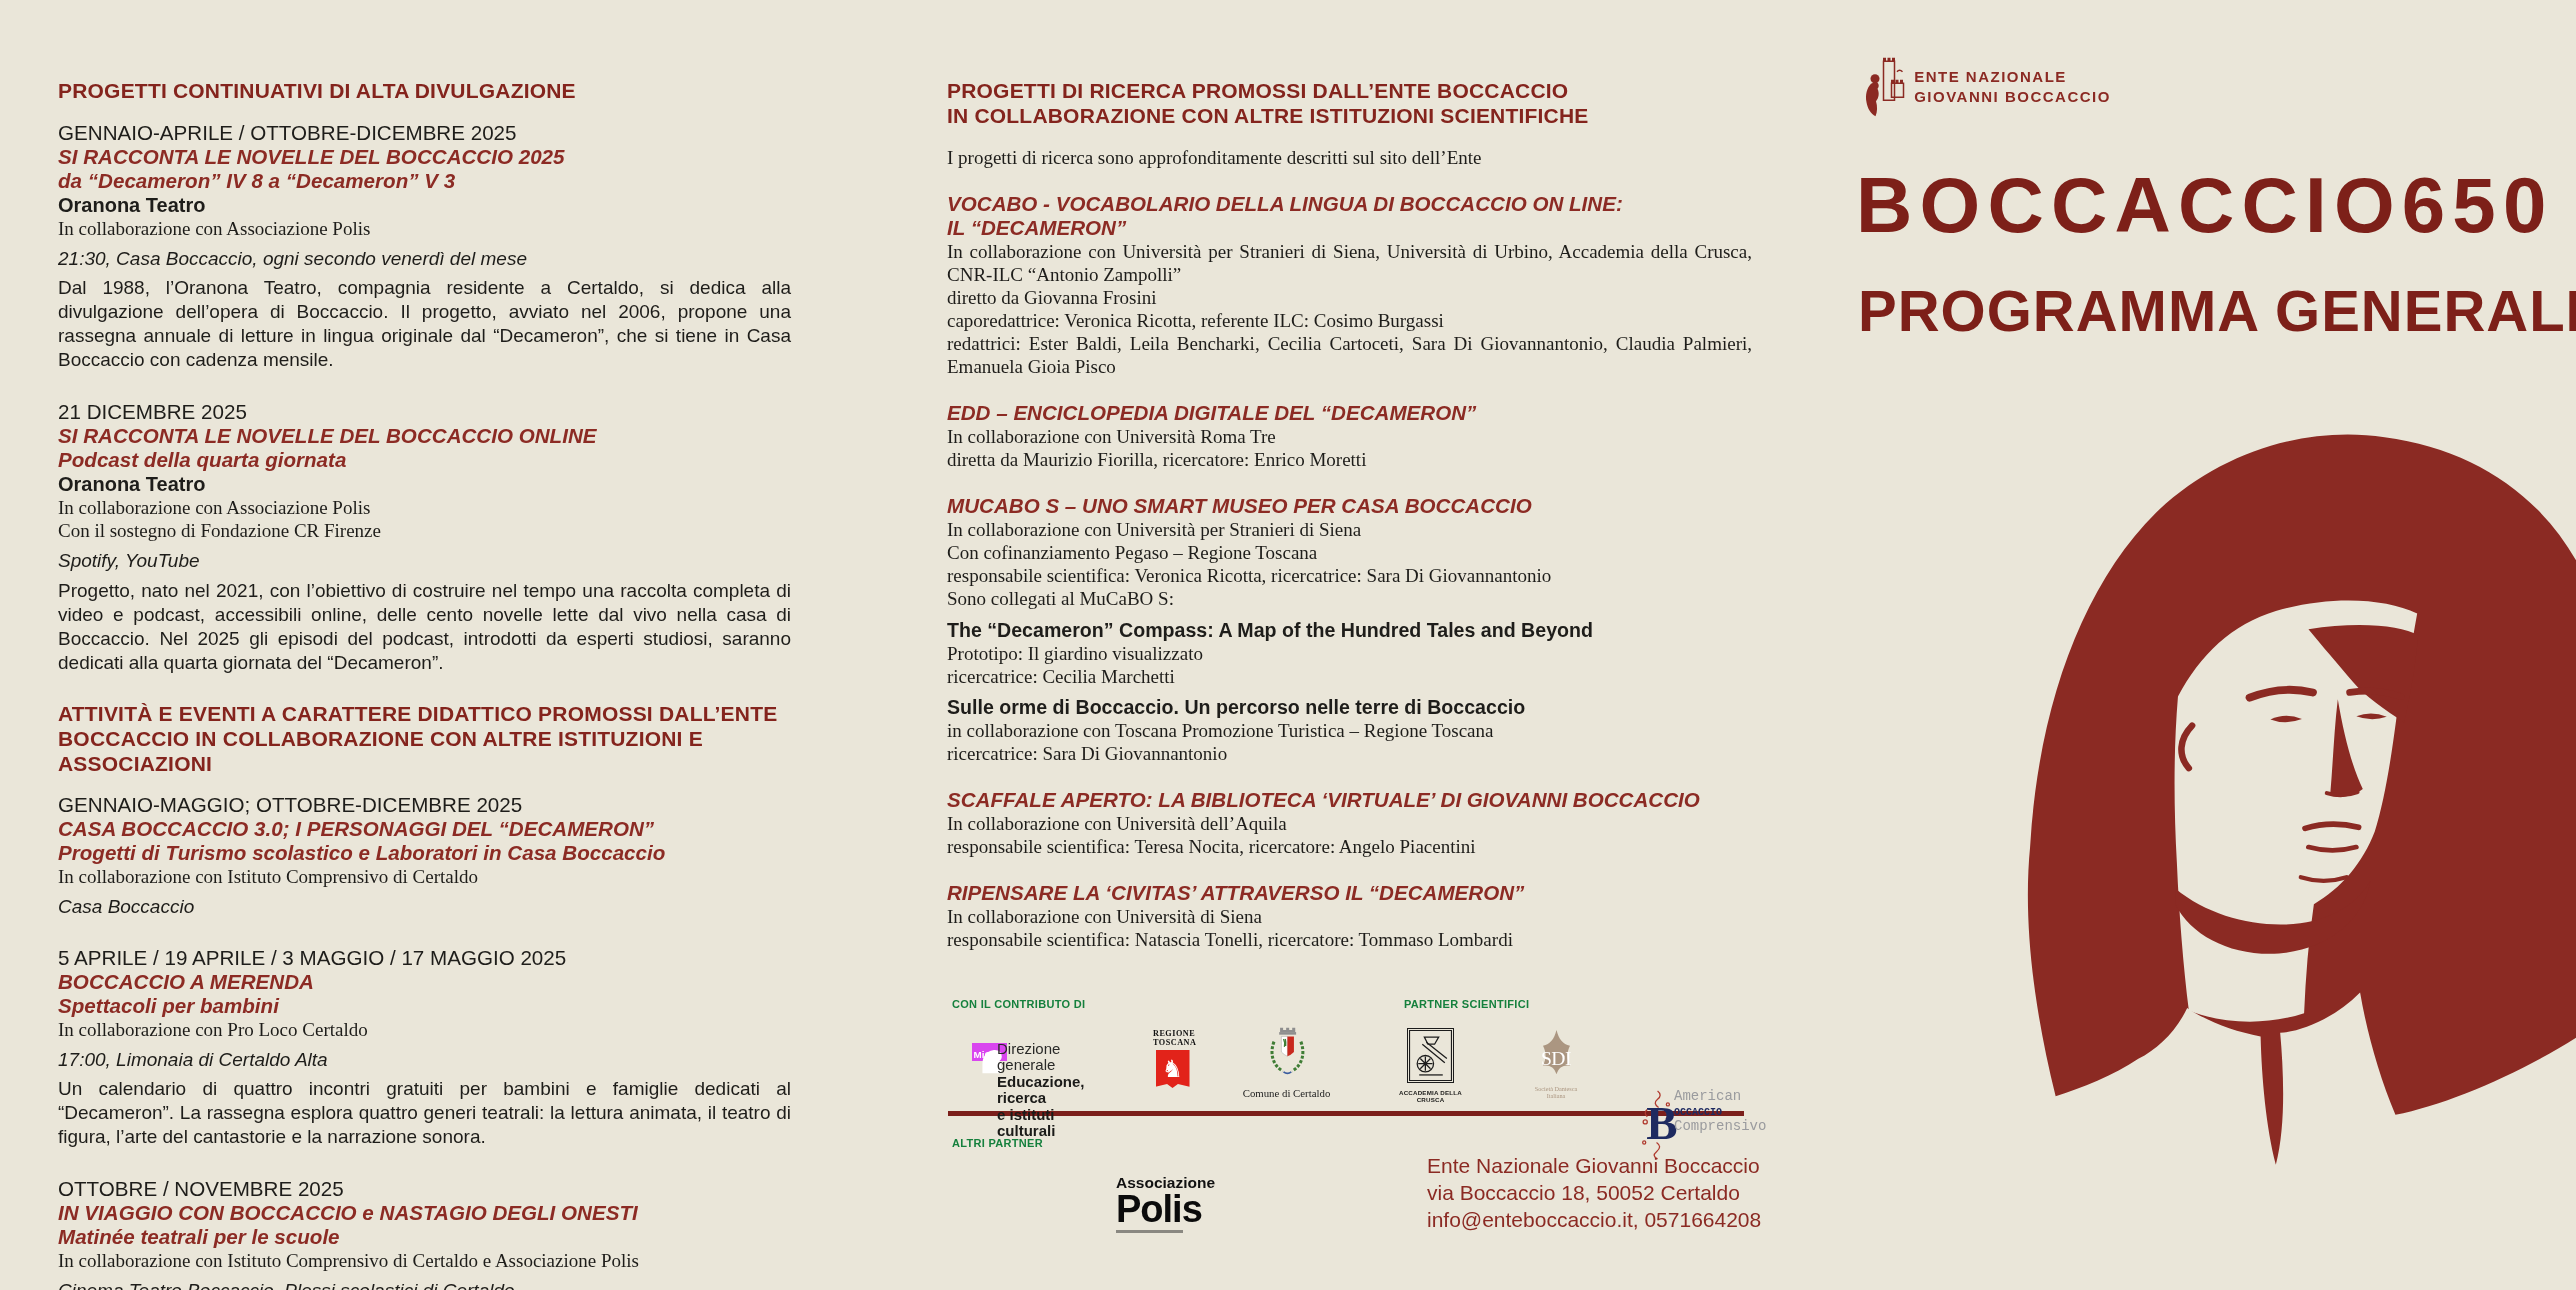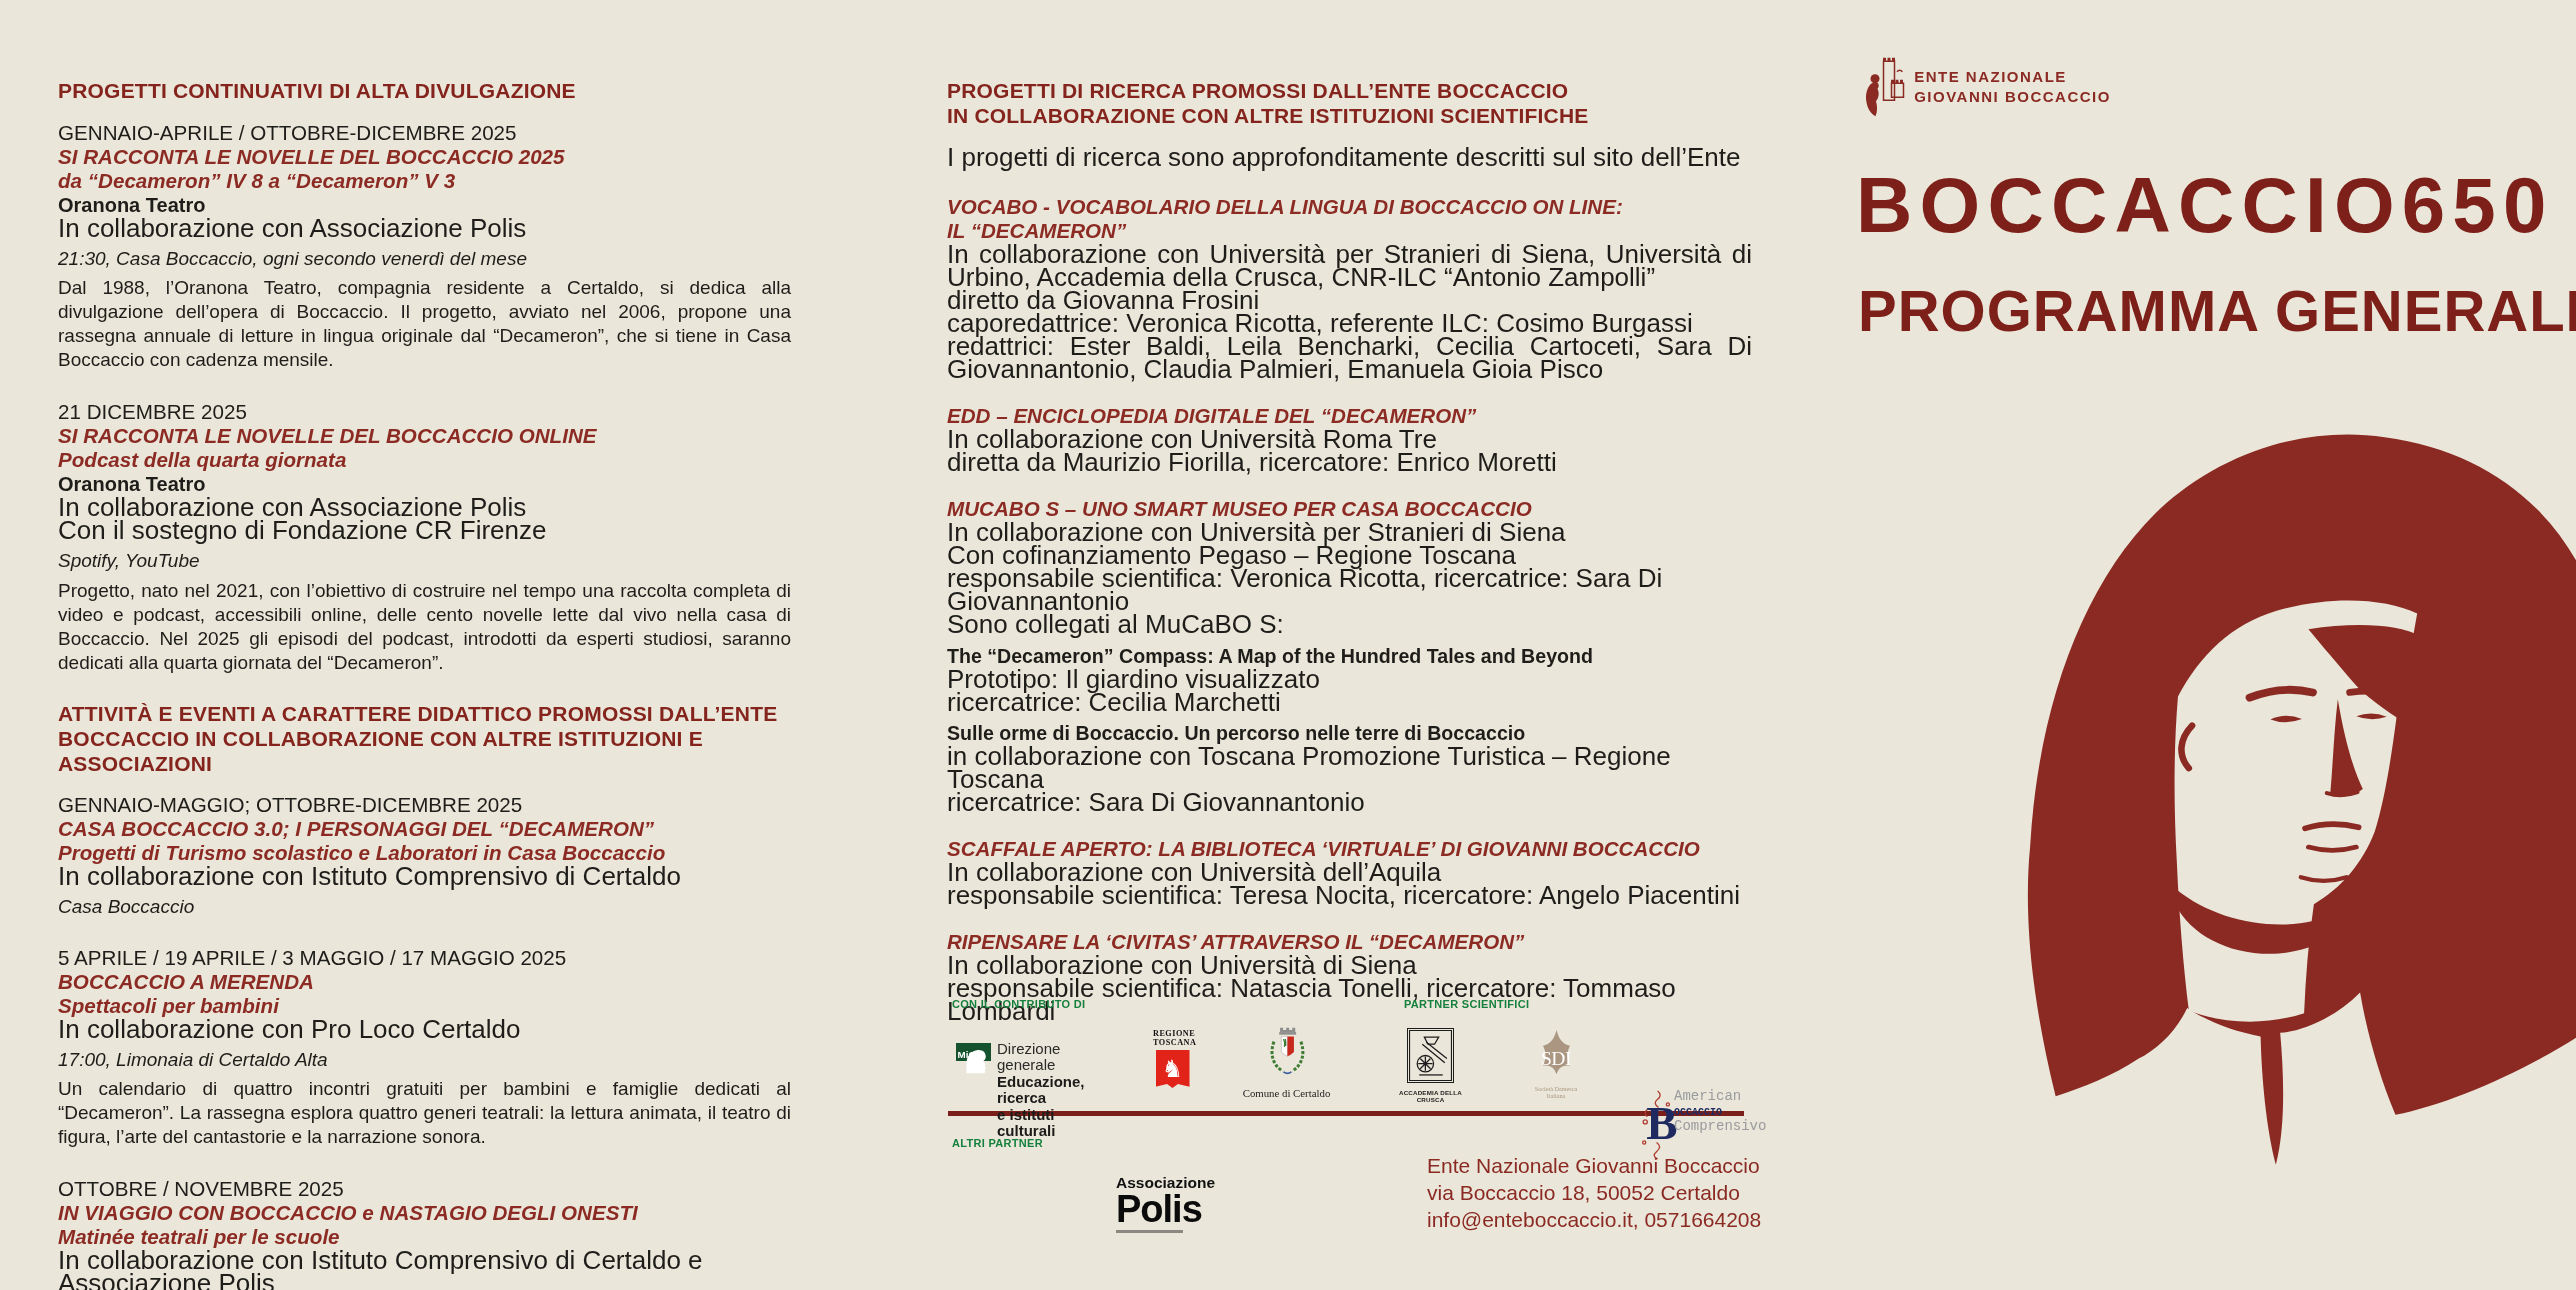--- a/index.html
+++ b/index.html
@@ -8,35 +8,35 @@
   
   .col-left{position:absolute;left:58px;top:61px;width:733px;}
   .col-mid{position:absolute;left:947px;top:61px;width:805px;}
   .h-sec{font-size:21px;line-height:25px;font-weight:700;color:#84241D;letter-spacing:0.2px;white-space:pre-line;}
   .pre{white-space:pre-line;}
   .ev{margin-top:28px;}
   .ev.first{margin-top:17.5px;}
   .date{font-size:20.6px;line-height:24px;color:#1E1D1A;}
   .t-red{font-size:20.6px;line-height:24px;color:#8C2B24;font-weight:600;font-style:italic;}
   .org{font-size:20px;line-height:24px;font-weight:700;}
-  .line{font-size:26px;line-height:23px;}
+  .line{font-size:19px;line-height:23px;font-family:Liberation Serif, serif;}
   .just{text-align:justify;}
   .venue{font-size:19px;line-height:23px;font-style:italic;margin-top:6.7px;}
   .desc{font-size:19px;line-height:24px;text-align:justify;margin-top:6.7px;margin-bottom:0;margin-block-start:6.7px;}
   .gap-top{margin-top:26px;}
   .intro{margin-top:14.4px;}
   .proj{margin-top:23px;}
   .sub{margin-top:7.7px;}
   .sub-t{font-size:19.6px;line-height:24px;font-weight:700;}
   
   .f-label{position:absolute;font-size:11px;font-weight:700;letter-spacing:0.3px;color:#15803d;}
   .divider{position:absolute;left:948px;top:1111px;width:796px;height:4.6px;background:#7B1F1B;}
   .contact{position:absolute;left:1427px;top:1152px;color:#8B2A23;font-size:21px;line-height:27px;font-weight:500;}
   .logo{position:absolute;}
-  .mic-box{position:relative;width:35px;height:18px;background:#14532d;}
+  .mic-box{position:relative;width:35px;height:18px;background:#d946ef;margin-left:16px;}
   .mic-tag{position:absolute;left:1.5px;bottom:1.5px;color:#fff;font-size:9.8px;font-weight:700;}
   .mic-text{position:absolute;left:41px;top:-2.1px;width:118px;}
   .mic-l1{font-size:15px;line-height:16.5px;color:#2A2A28;}
   .mic-l2,.mic-l3{font-size:15px;line-height:16.5px;font-weight:700;color:#1B1B19;}
   .tosc{width:39px;text-align:center;}
   .tosc-t{font-family:"Liberation Serif","DejaVu Serif",serif;font-weight:700;font-size:8.2px;line-height:8.8px;letter-spacing:0.5px;color:#111;}
   .tosc-box{margin:2.1px auto 0;width:34px;height:39px;background:#E2231A;display:flex;align-items:center;justify-content:center;
             clip-path:polygon(0 0,100% 0,100% 95%,66% 88%,50% 98%,34% 88%,0 95%);}
   .tosc-box span{color:#fff;font-size:24px;line-height:24px;}
   .cert{width:95px;text-align:center;}

